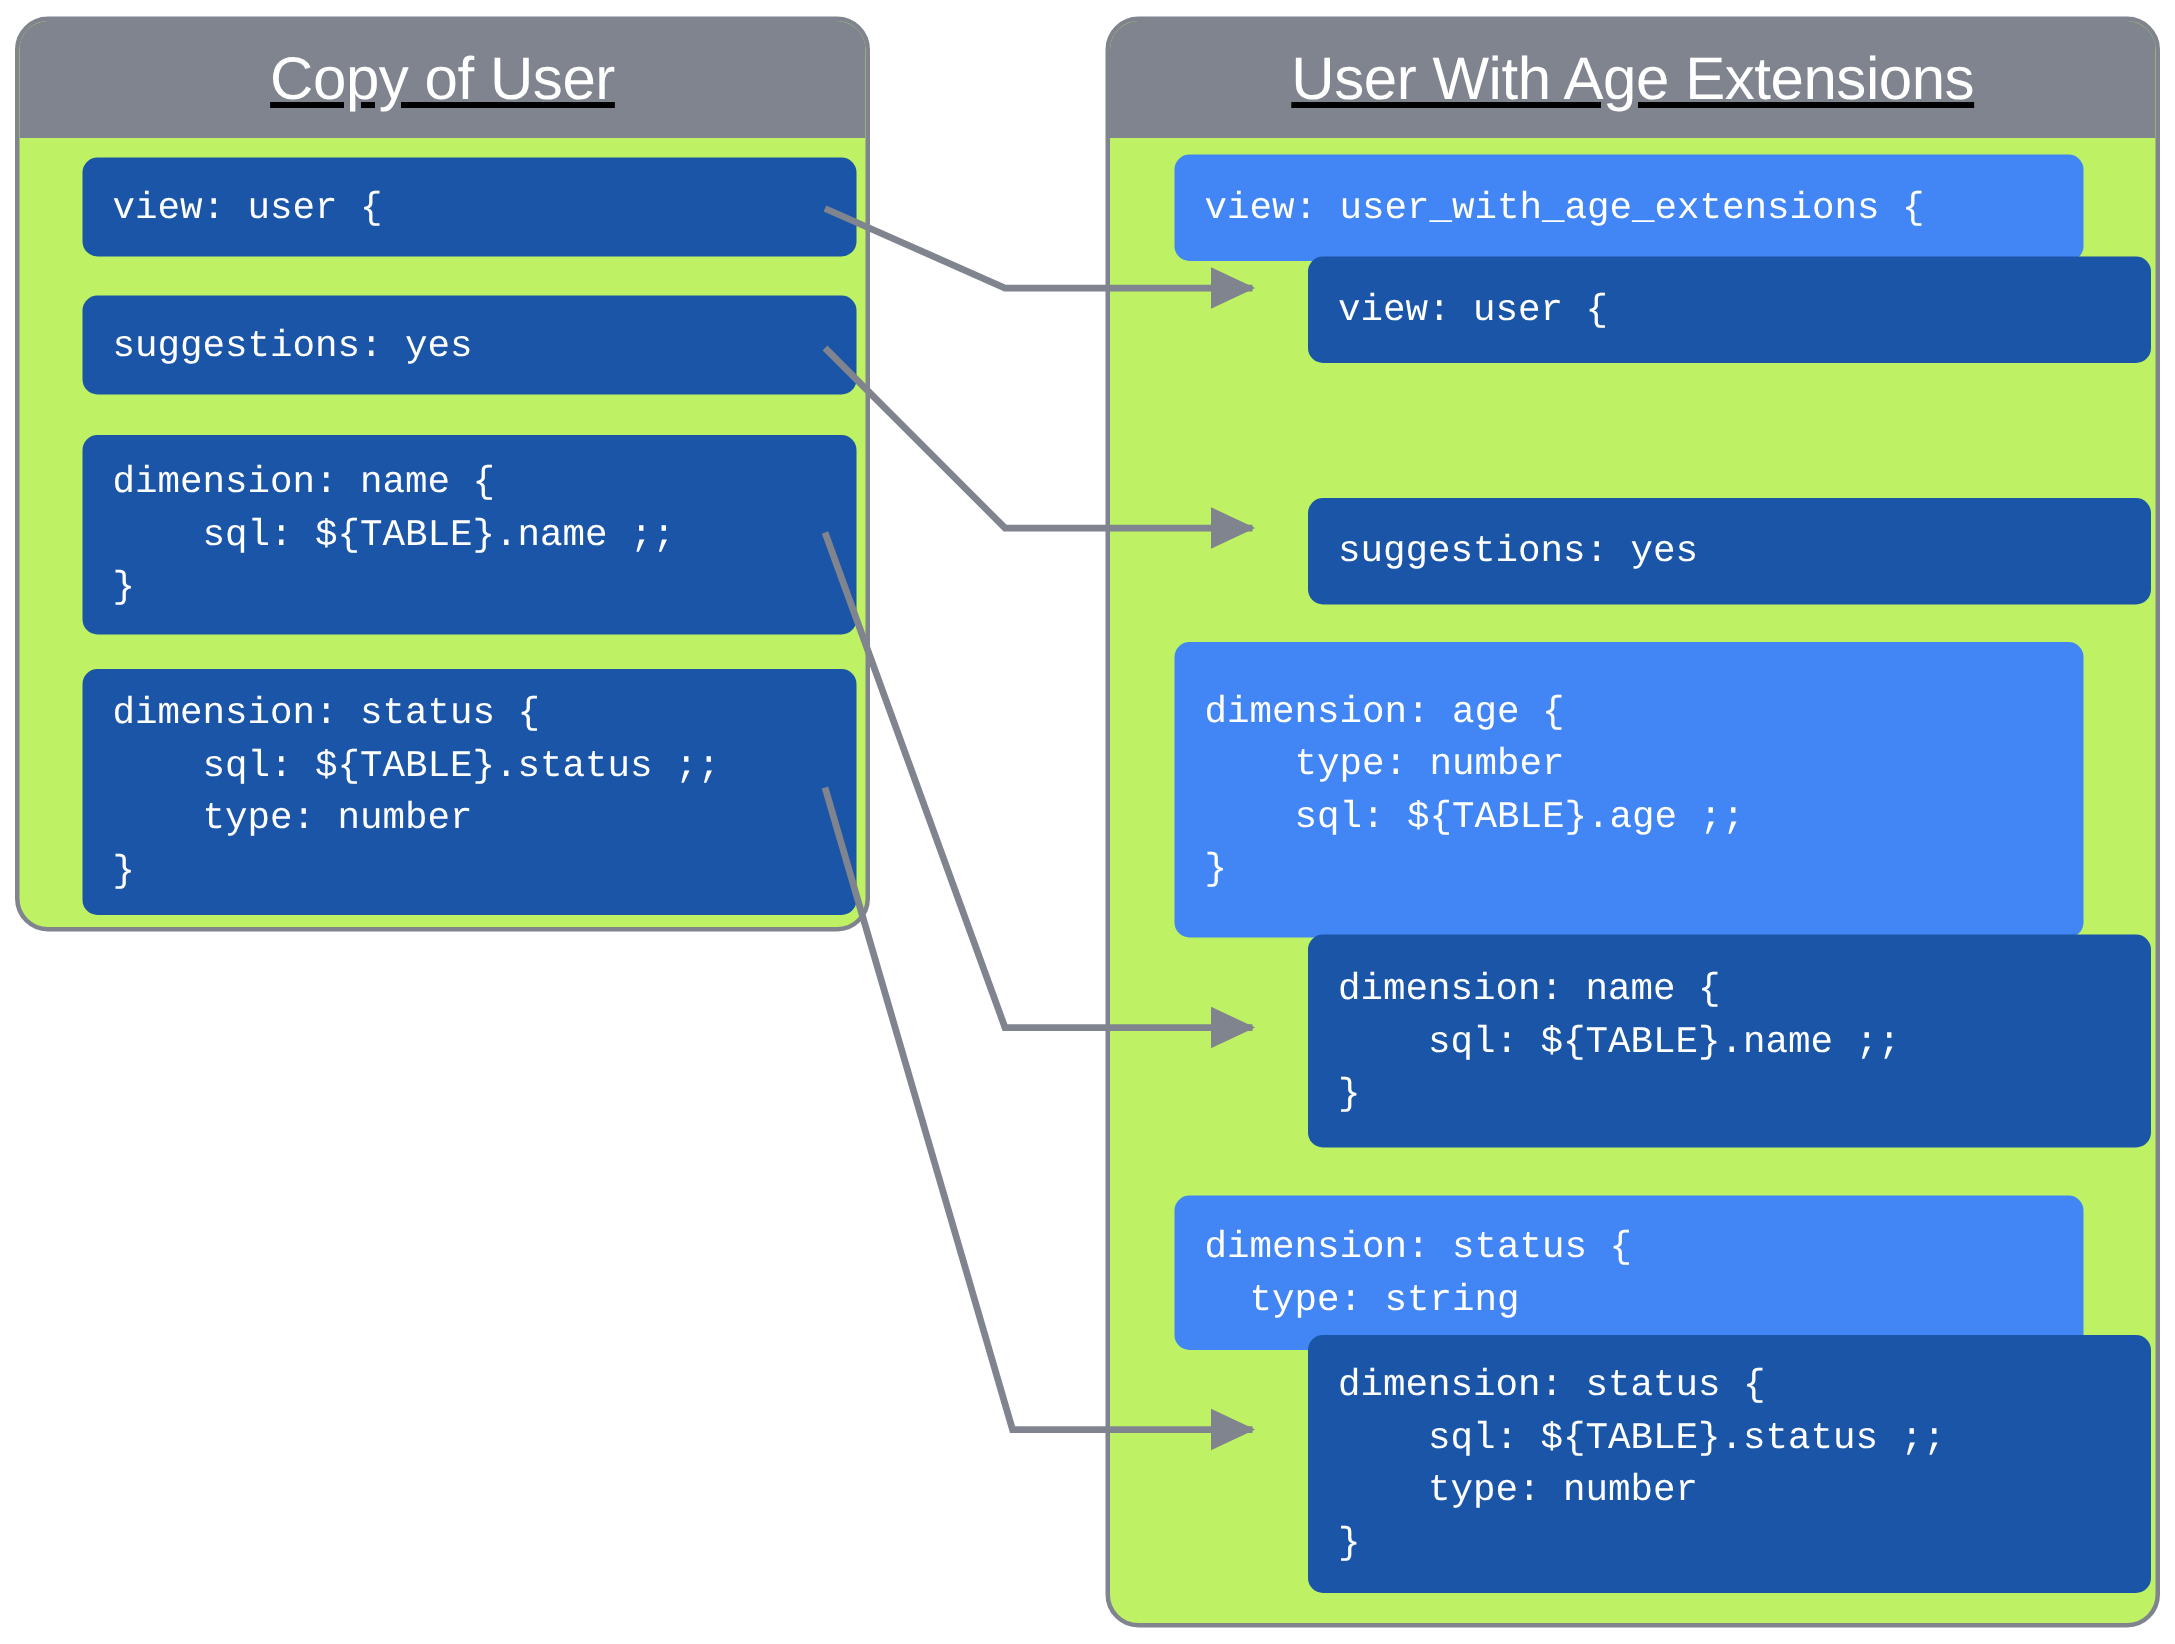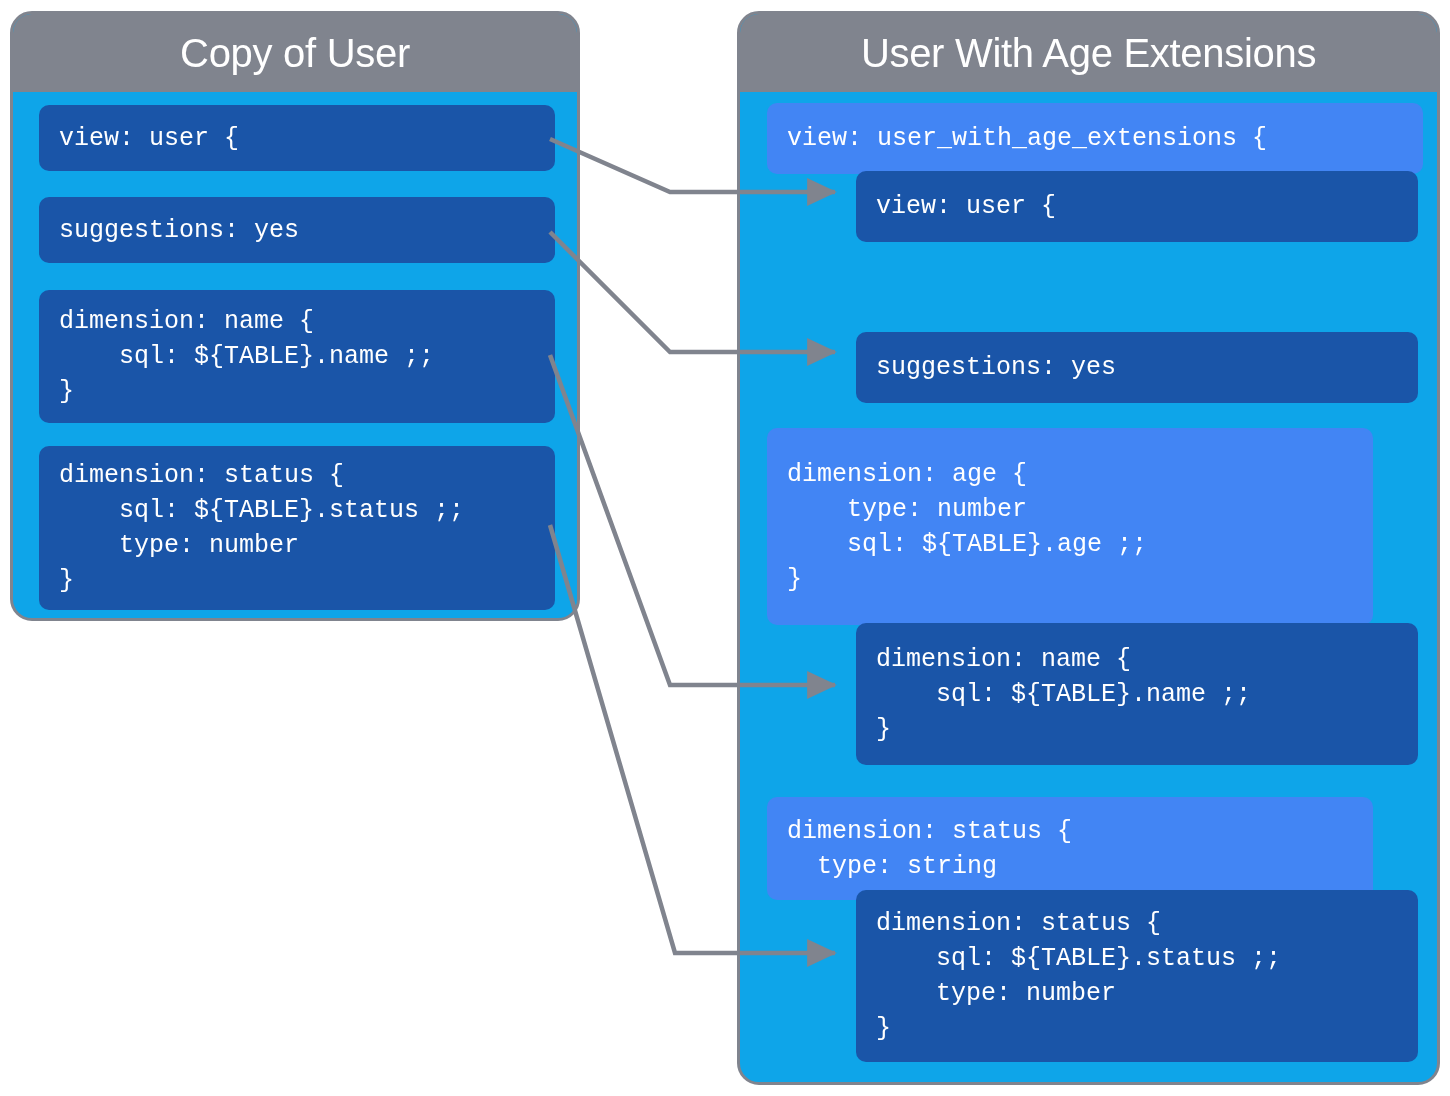--- a/index.html
+++ b/index.html
@@ -21,22 +21,23 @@
     width: 1450px;
     height: 1096px;
   }
 
   
   .panel {
     position: absolute;
     box-sizing: border-box;
     border: 3px solid #80848e;
     border-radius: 22px;
-    background: #0ea5e9;
+    background: #bef264;
     overflow: hidden;
+    text-decoration: underline;
   }
   .panel-header {
     height: 78px;
     background: #80848e;
     display: flex;
     align-items: center;
     justify-content: center;
   }
   .panel-title {
     color: #ffffff;
@@ -57,37 +58,38 @@
     box-sizing: border-box;
     border-radius: 10px;
     color: #ffffff;
     font-family: "Liberation Mono", "DejaVu Sans Mono", monospace;
     font-size: 25px;
     line-height: 35px;
     white-space: pre;
     display: flex;
     align-items: center;
     padding: 0 0 0 20px;
+    margin-left: 16px;
   }
   .code-box.dark  { background: #1a55a8; }
   .code-box.light { background: #4285f4; }
   .code-box pre {
     margin: 0;
     font: inherit;
     color: inherit;
   }
 
   
   #lb-view        { left: 26px; top: 91px;  width: 516px; height: 66px;  }
   #lb-suggestions { left: 26px; top: 183px; width: 516px; height: 66px;  }
   #lb-dim-name    { left: 26px; top: 276px; width: 516px; height: 133px; }
   #lb-dim-status  { left: 26px; top: 432px; width: 516px; height: 164px; }
 
   
-  #rb-view-ext    { left: 27px; top: 89px;  width: 656px; height: 71px;  }
+  #rb-view-ext    { left: 27px; top: 89px;  width: 606px; height: 71px;  }
   #rb-view-user   { left: 116px; top: 157px; width: 562px; height: 71px;  }
   #rb-sugg-no     { left: 27px; top: 250px; width: 606px; height: 71px;  }
   #rb-sugg-yes    { left: 116px; top: 318px; width: 562px; height: 71px;  }
   #rb-dim-age     { left: 27px; top: 414px; width: 606px; height: 197px; }
   #rb-dim-name    { left: 116px; top: 609px; width: 562px; height: 142px; }
   #rb-dim-status-l{ left: 27px; top: 783px; width: 606px; height: 103px; }
   #rb-dim-status-d{ left: 116px; top: 876px; width: 562px; height: 172px; }
 
   
   #connectors {

